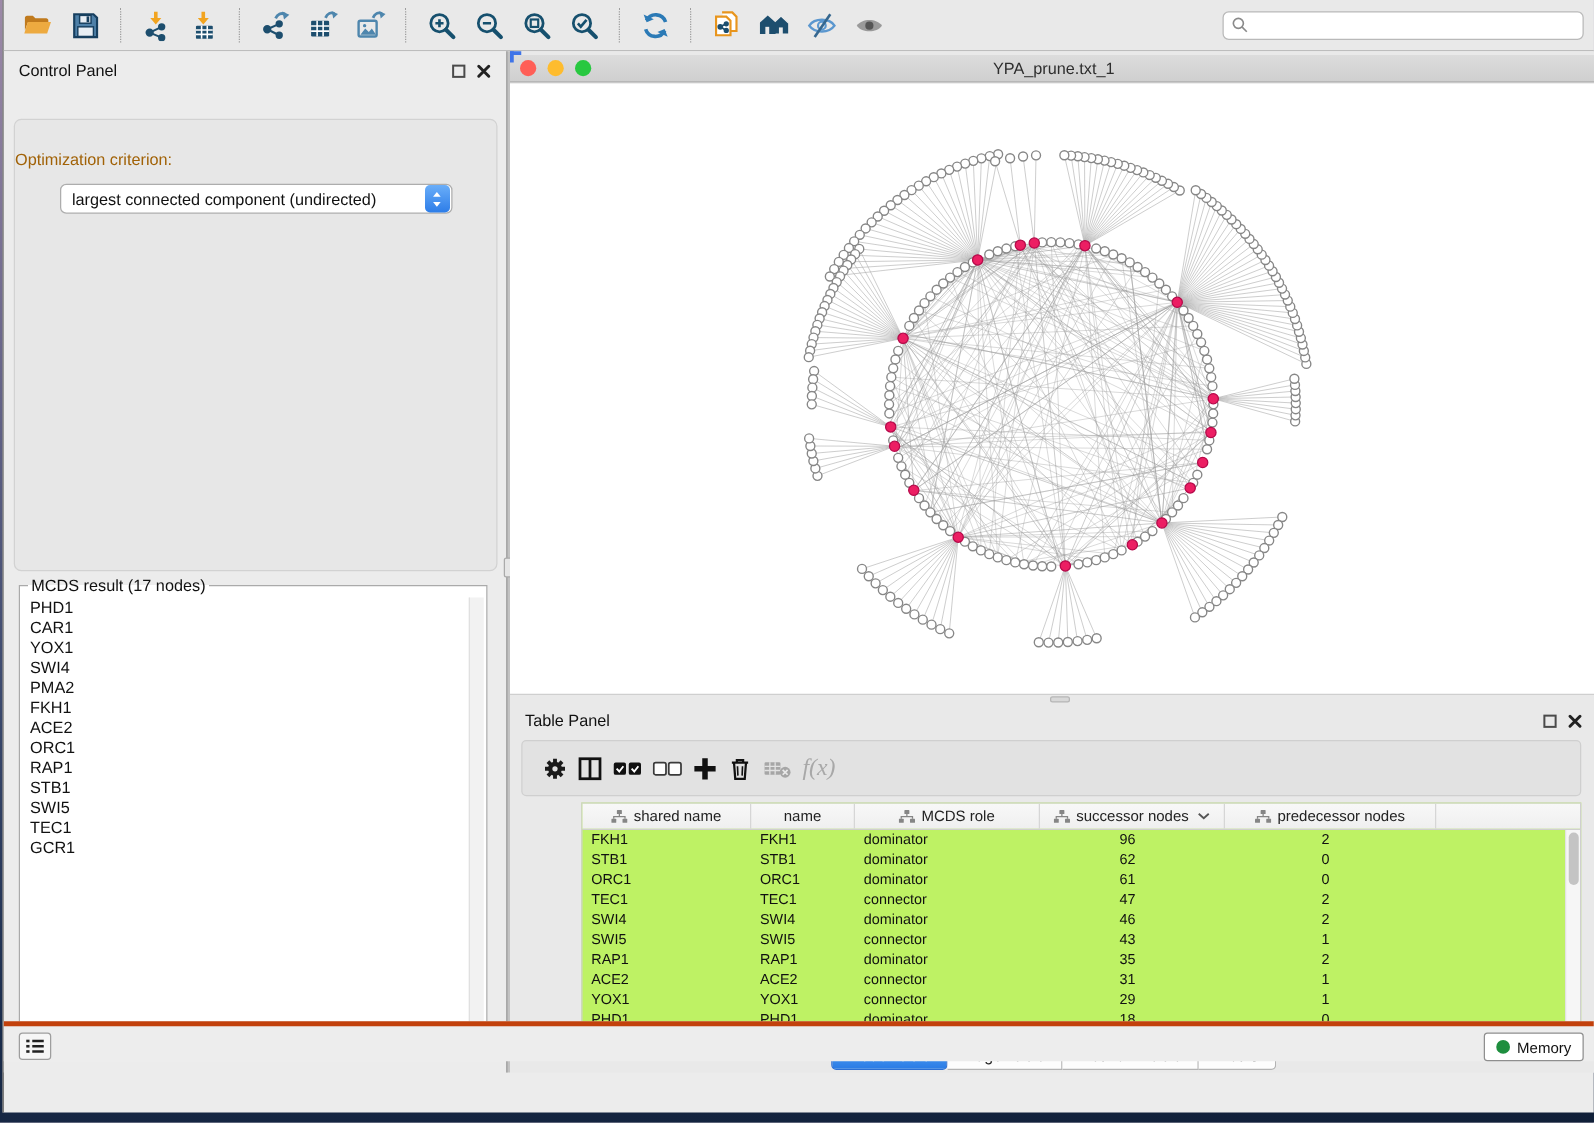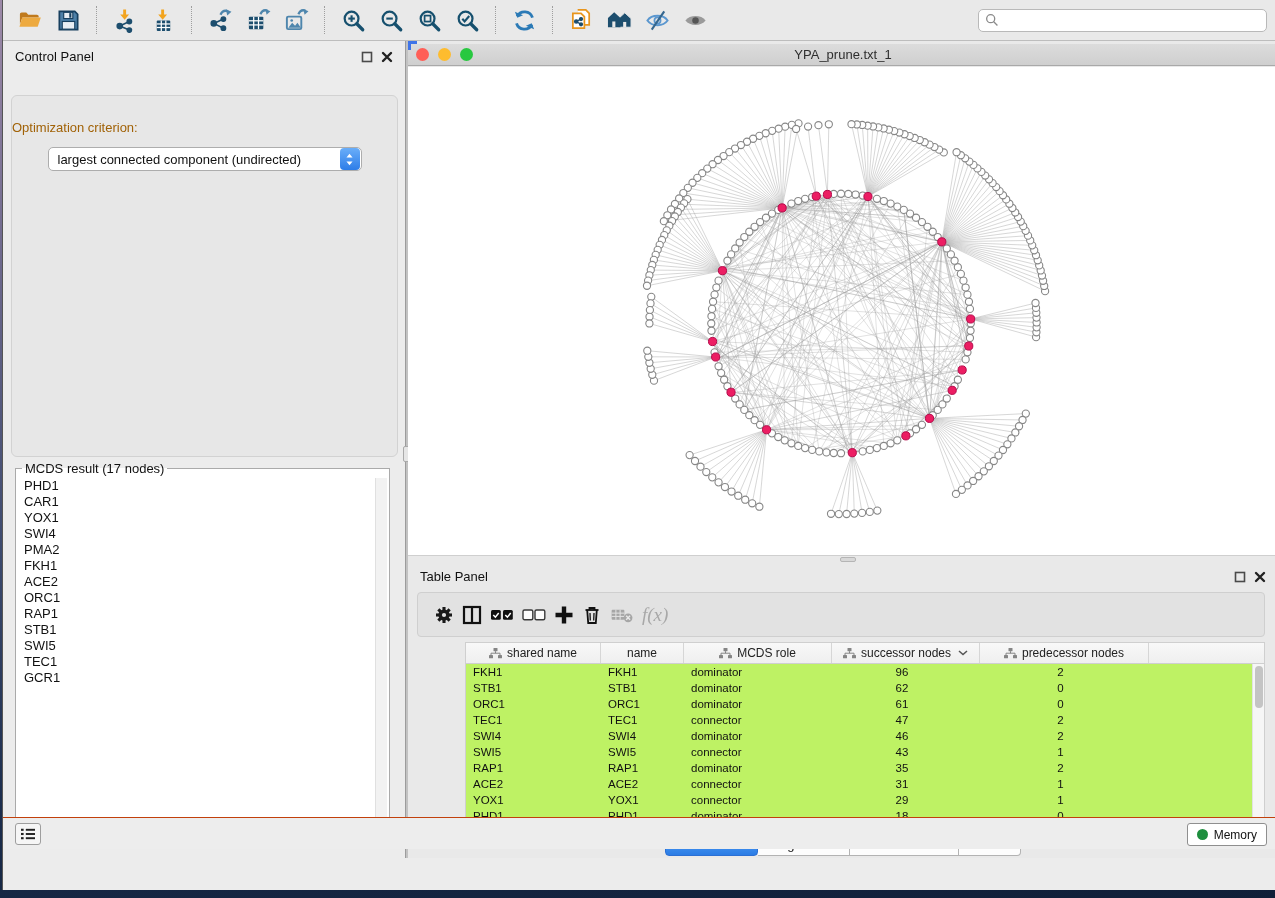--- a/index.html
+++ b/index.html
@@ -102,21 +102,21 @@
   .td.l { padding-left:7px; text-align:left; }
   .td.r { padding-right:8px; text-align:center; }
   #nt-scroll { position:absolute; right:0; top:21px; bottom:0; width:12px; background:#f6f6f6;
     border-left:1px solid #e2e2e2; }
   #nt-thumb { position:absolute; left:1.5px; top:2px; width:8px; height:42px; background:#c4c4c4; border-radius:5px; }
 
   #nt-tabs-row { position:absolute; left:0; right:0; top:270px; text-align:center; }
 
   
   #status-bar { position:absolute; left:0; right:0; top:817px; height:32px; background:#ededed;
-    border-top:1px solid #c2410c; }
+    border-top:4px solid #c2410c; }
   #list-btn { position:absolute; left:12px; top:5px; width:26px; height:22px; background:#f6f6f6;
     border:1px solid #9e9e9e; border-radius:3px; display:flex; align-items:center; justify-content:center; cursor:pointer; }
   .i16 { width:16px; height:14px; }
   #memory-btn { position:absolute; right:8px; top:5px; height:23px; background:#fff; border:1px solid #8f8f8f;
     border-radius:3px; display:flex; align-items:center; gap:6px; padding:0 9px; font-size:12px; color:#111; cursor:pointer; }
   #memory-dot { width:11px; height:11px; border-radius:50%; }
 </style>
 </head>
 <body>
 

